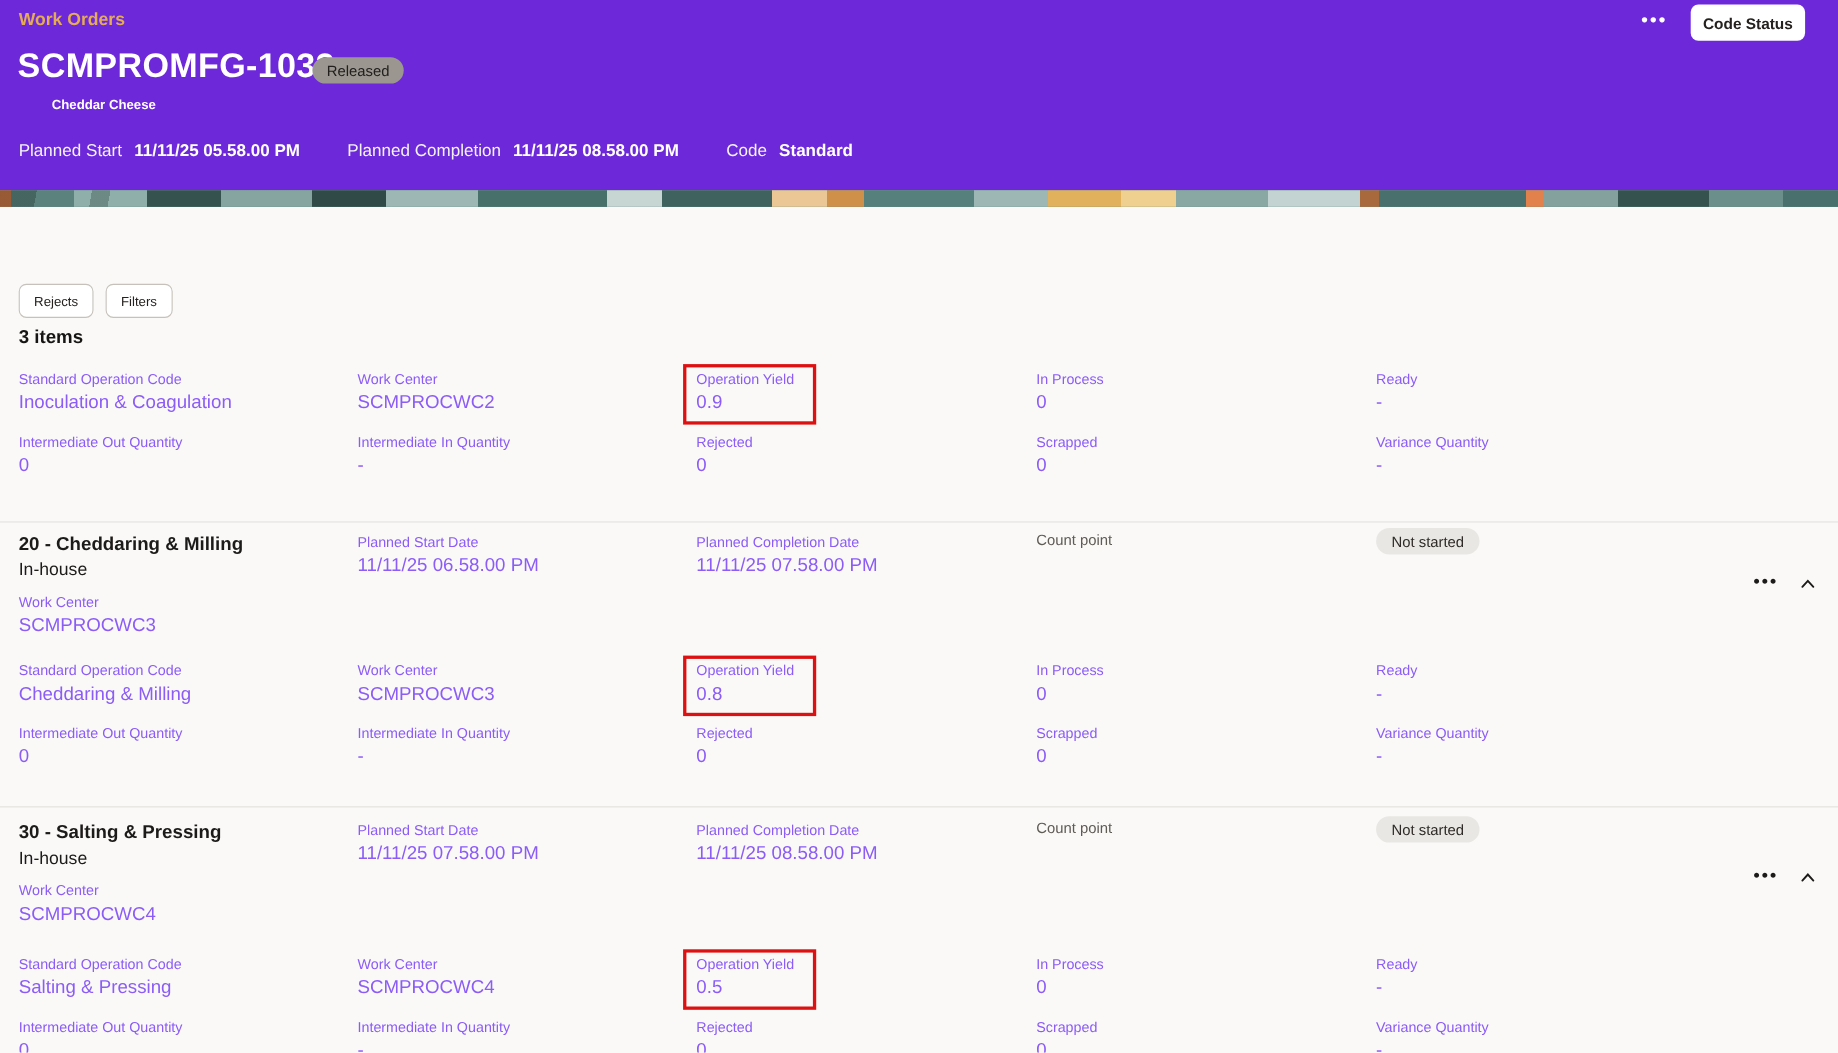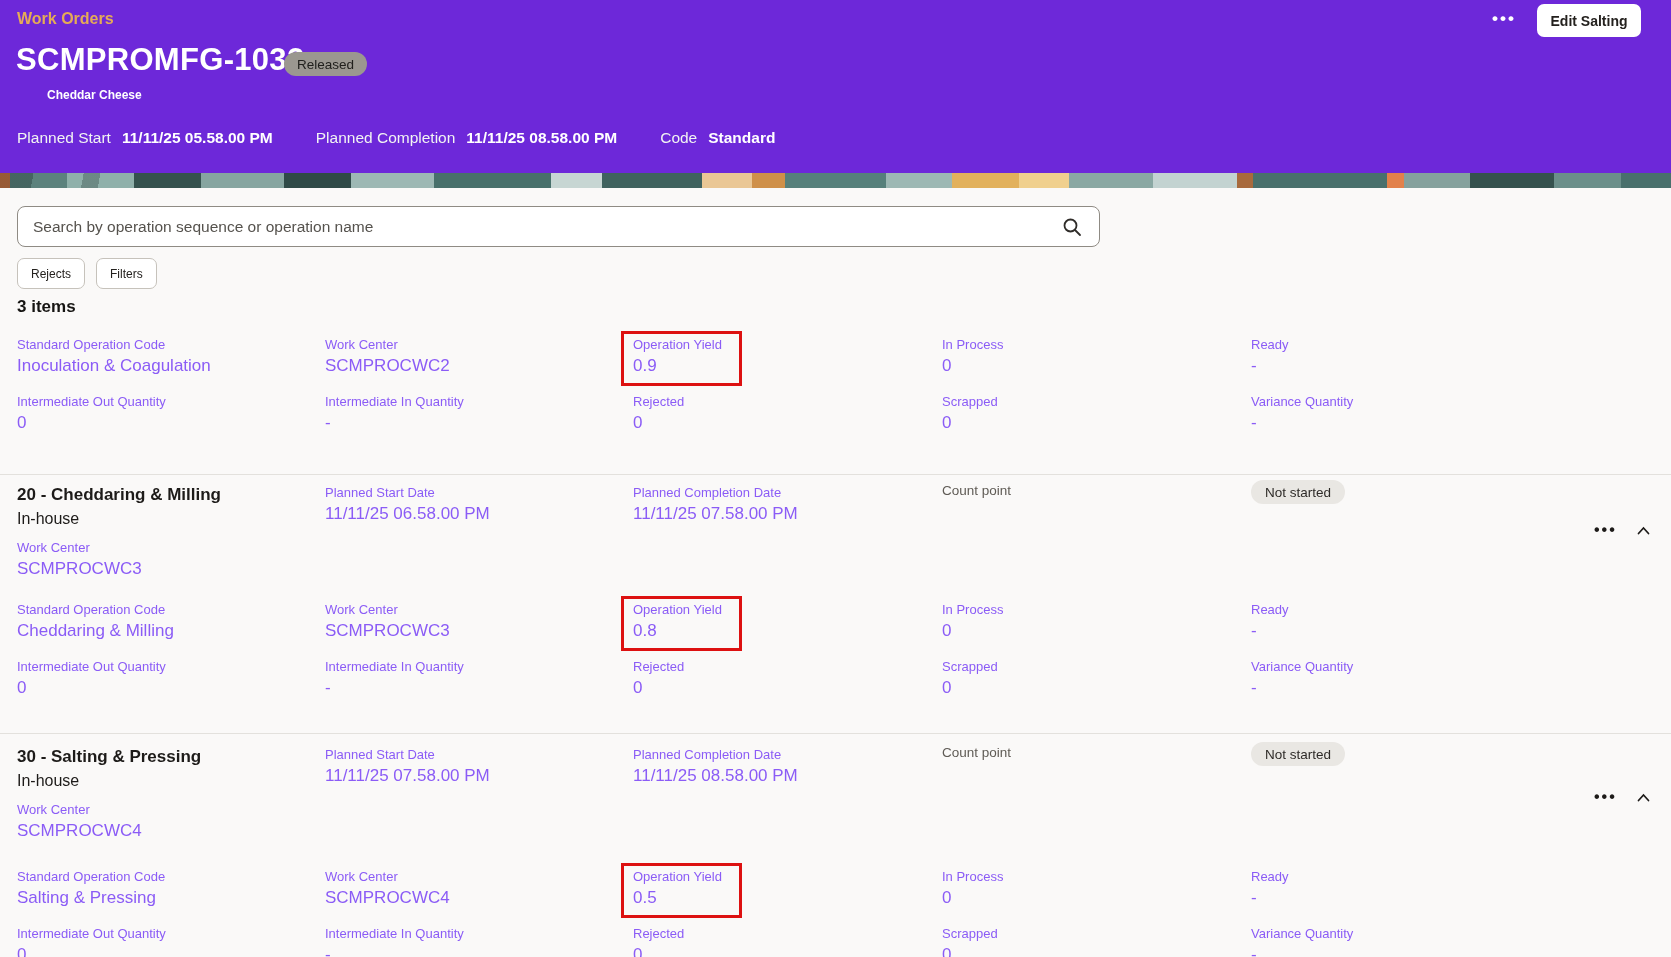--- a/index.html
+++ b/index.html
@@ -85,32 +85,25 @@
     <div class="wo-subtitle">Cheddar Cheese</div>
     <div class="meta-row">
       <span class="meta-label">Planned Start</span>
       <span class="meta-value">11/11/25 05.58.00 PM</span>
       <span class="meta-label">Planned Completion</span>
       <span class="meta-value">11/11/25 08.58.00 PM</span>
       <span class="meta-label">Code</span>
       <span class="meta-value">Standard</span>
     </div>
     <div class="top-ellipsis">•••</div>
-    <button class="edit-status-btn">Edit Salting</button>
+    <button class="edit-status-btn">Code Status</button>
   </header>
 
   <div class="pattern-band"></div>
 
-  <div class="search-box">
-    <input class="search-input" type="text" placeholder="Search by operation sequence or operation name" style="">
-    <svg class="search-icon" viewBox="0 0 20 20">
-      <circle cx="8.5" cy="8.5" r="6" fill="none" stroke="#2f2c29" stroke-width="1.8"></circle>
-      <line x1="13" y1="13" x2="18" y2="18" stroke="#2f2c29" stroke-width="1.8" stroke-linecap="round"></line>
-    </svg>
-  </div>
   <div class="chips">
     <button class="chip">Rejects</button>
     <button class="chip">Filters</button>
   </div>
   <div class="items-count">3 items</div>
 
   <section class="grid5 detail-grid dg1">
     <div class="cell">
       <div class="cell-label">Standard Operation Code</div>
       <div class="cell-value">Inoculation &amp; Coagulation</div>

